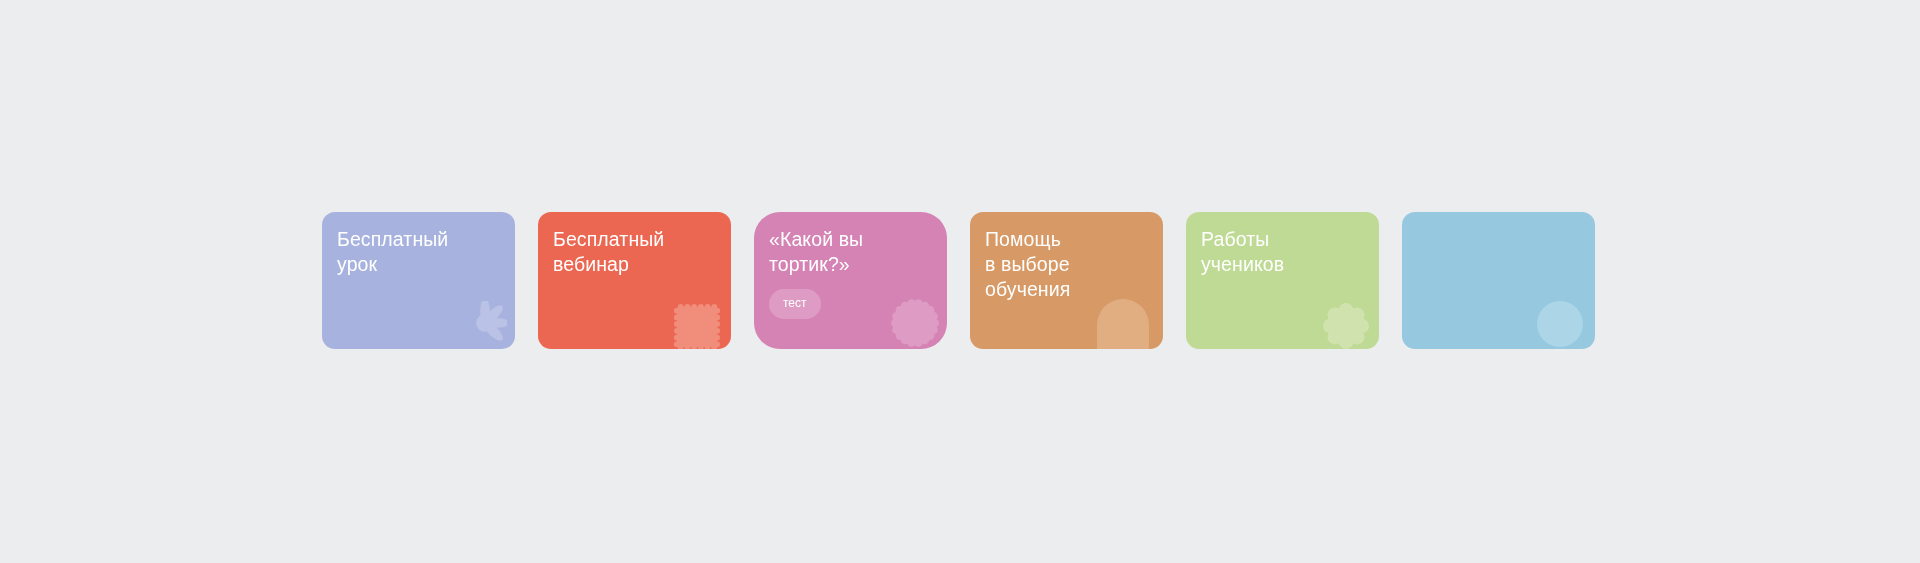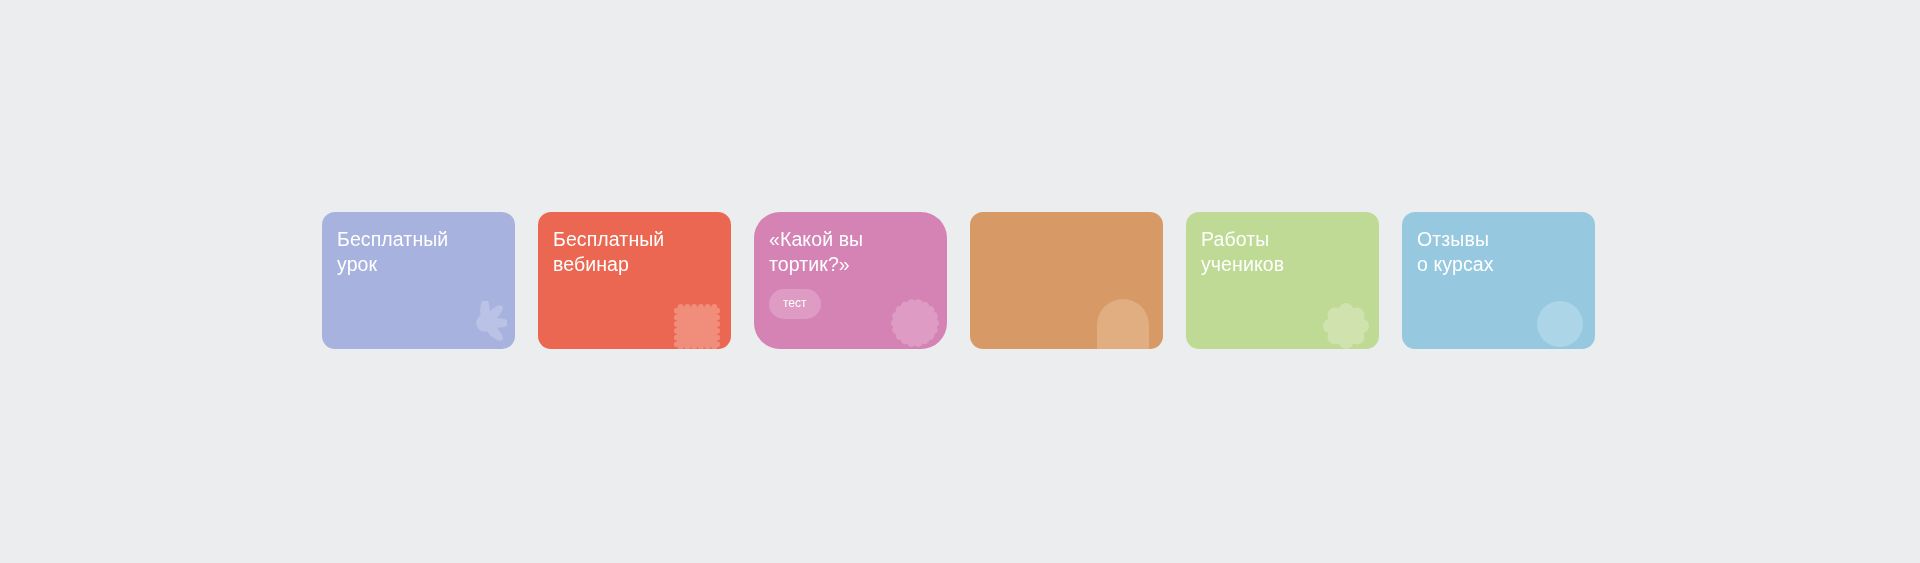--- a/index.html
+++ b/index.html
@@ -165,20 +165,23 @@
 тортик?»</div>
     <div class="badge" style="background: rgb(222, 156, 196);">тест</div>
   </div>
 
   <div class="card" style="background: rgb(215, 154, 102);">
     <div class="deco deco-arch">
       <svg width="52" height="66" viewBox="0 0 100 127">
         <path class="deco-fill" d="M0,50 A50,50 0 0 1 100,50 L100,127 L0,127 Z" fill="#E0AE81"></path>
       </svg>
     </div>
+    <div class="card-title">Помощь
+в выборе
+обучения</div>
   </div>
 
   <div class="card" style="background: rgb(191, 218, 149);">
     <div class="deco deco-blob">
       <svg width="46" height="46" viewBox="0 0 100 100">
         <g class="deco-fill" id="blob-group-5" fill="#D0E3AF">
             <circle cx="50" cy="50" r="38" fill="#D0E3AF"></circle>
             <circle cx="84.00" cy="50.00" r="16" fill="#D0E3AF"></circle>
             <circle cx="74.04" cy="74.04" r="16" fill="#D0E3AF"></circle>
             <circle cx="50.00" cy="84.00" r="16" fill="#D0E3AF"></circle>
@@ -193,17 +196,15 @@
     <div class="card-title">Работы
 учеников</div>
   </div>
 
   <div class="card" style="background: rgb(150, 201, 224);">
     <div class="deco deco-circle">
       <svg width="46" height="46" viewBox="0 0 100 100">
         <circle class="deco-fill" cx="50" cy="50" r="50" fill="#ACD5E7"></circle>
       </svg>
     </div>
-    <div class="card-title">Отзывы
-о курсах</div>
   </div>
 
 </div>
 
 </body></html>

